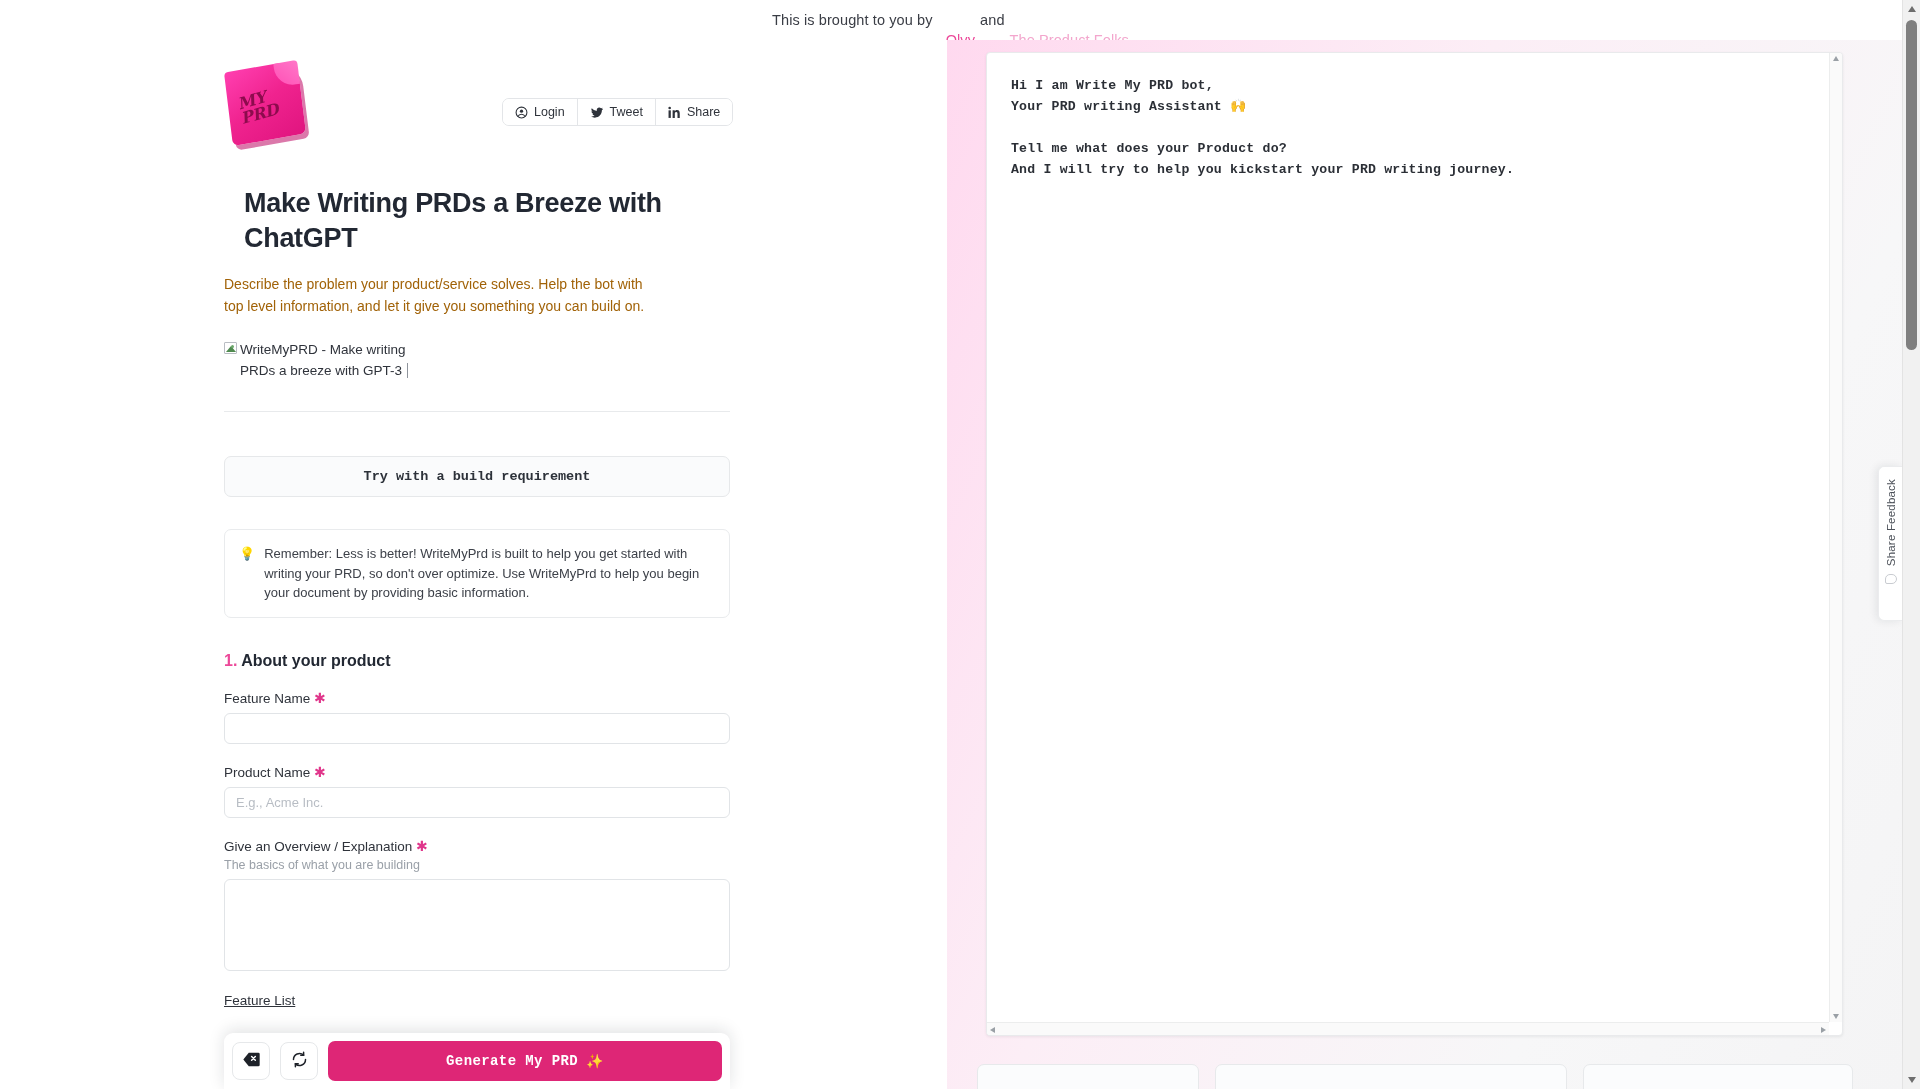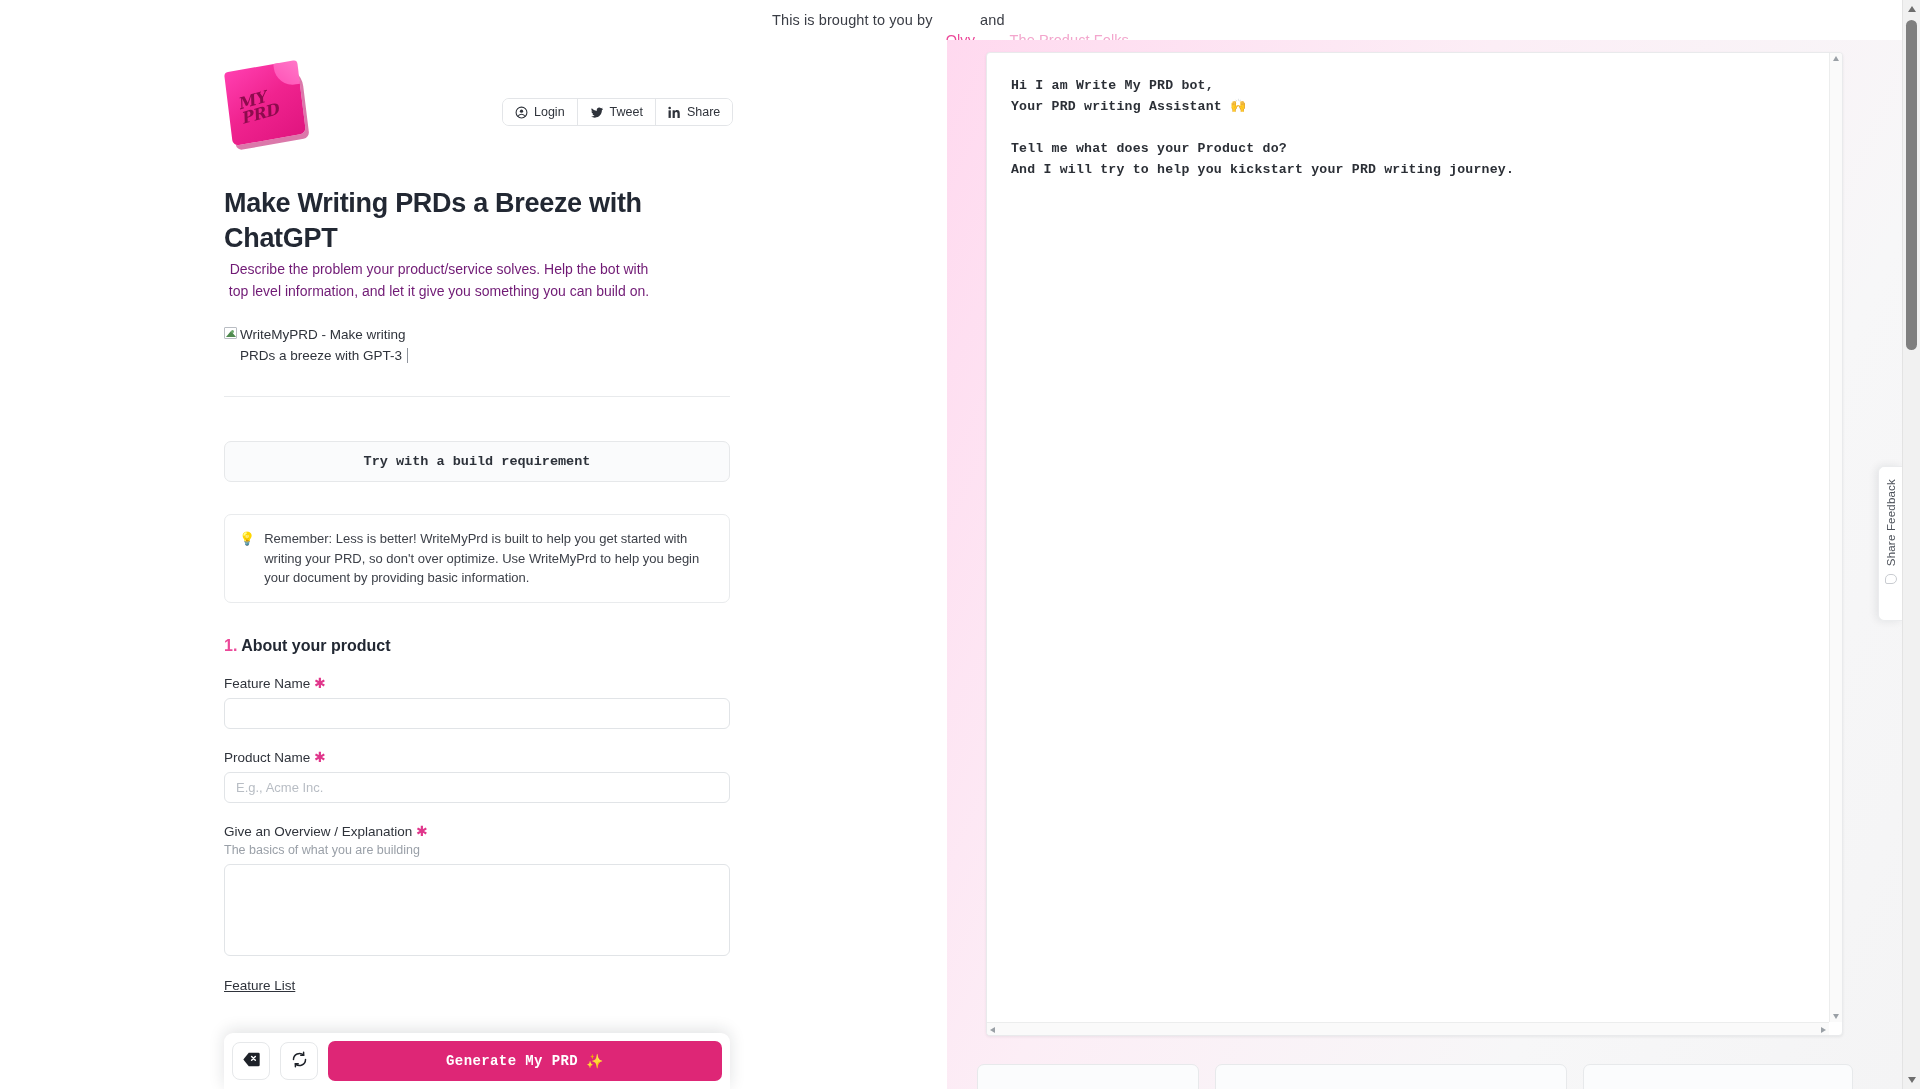--- a/index.html
+++ b/index.html
@@ -126,28 +126,28 @@
 
   
   .headline {
     margin-top: 38px;
     font-size: 27px;
     line-height: 35px;
     font-weight: bold;
     color: #222833;
     letter-spacing: -.3px;
     max-width: 440px;
+    margin-left: 20px;
   }
   .subtext {
-    margin-top: 2px;
+    margin-top: 17px;
     font-size: 14px;
     line-height: 22px;
-    color: #701a75;
+    color: #a16207;
     max-width: 430px;
-    text-align: center;
   }
 
   
   .broken-img {
     margin-top: 22px;
     font-size: 13.5px;
     line-height: 21px;
     color: #2f333b;
     max-width: 200px;
     position: relative;

